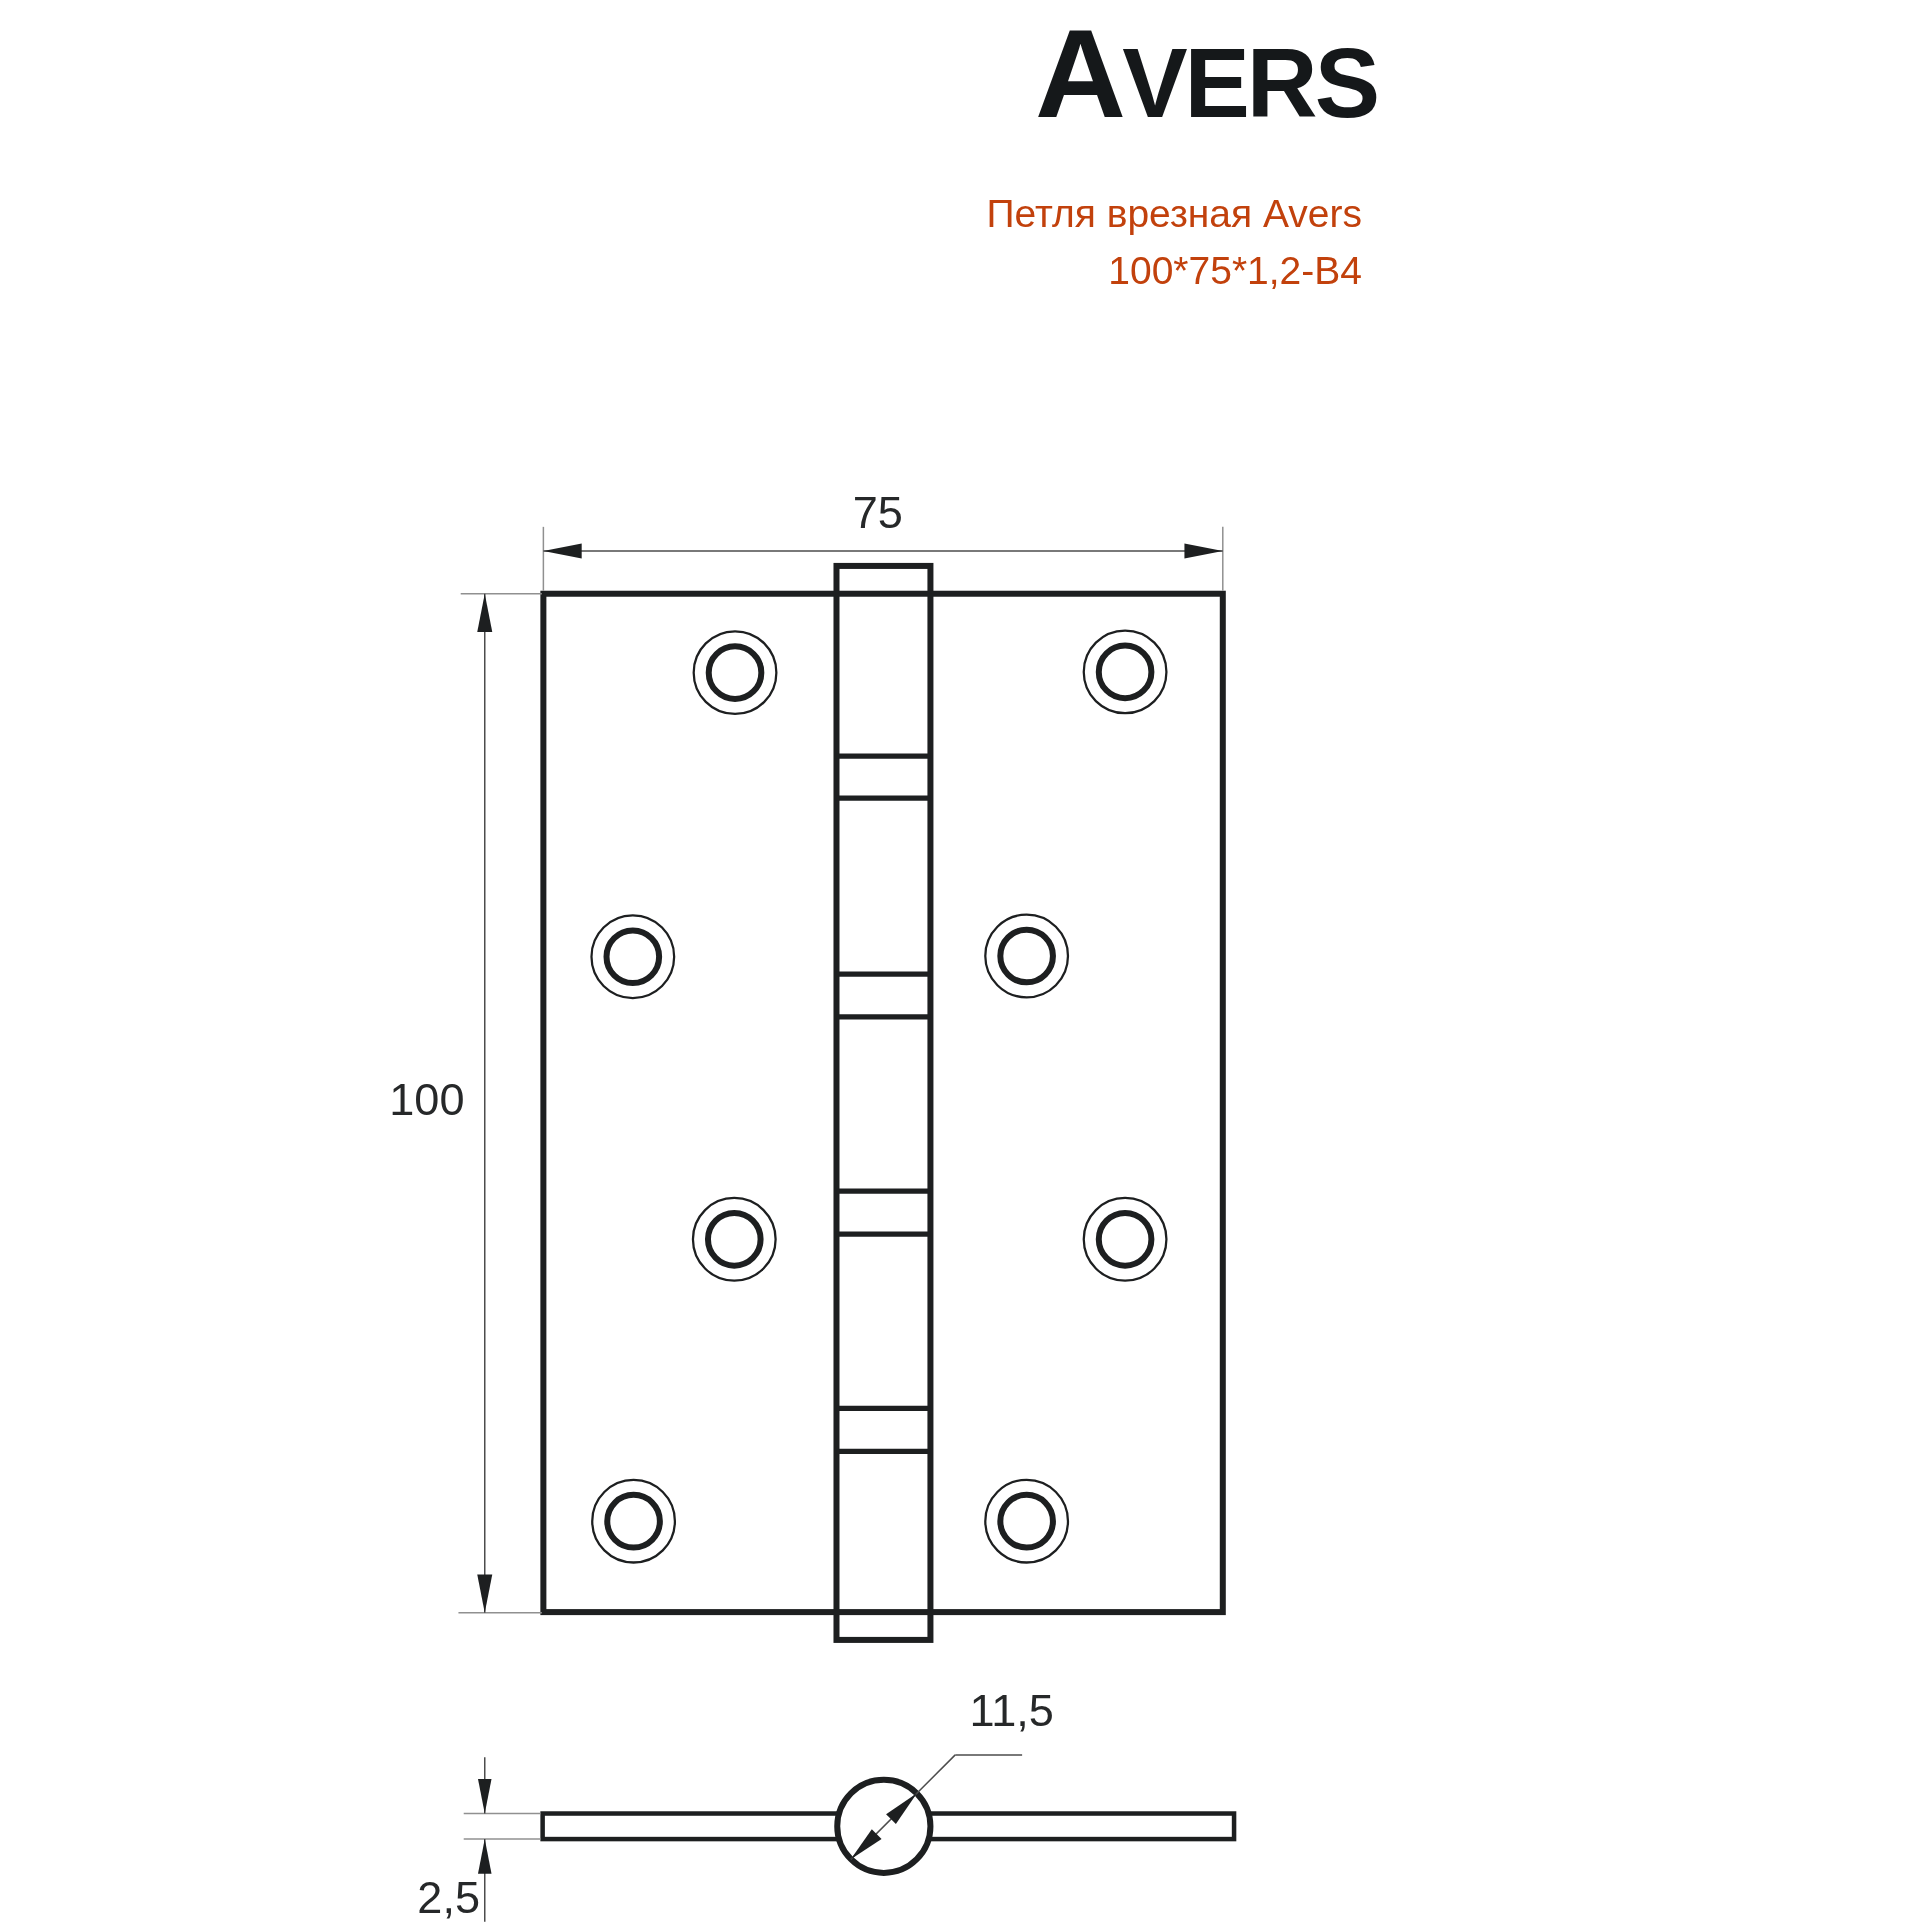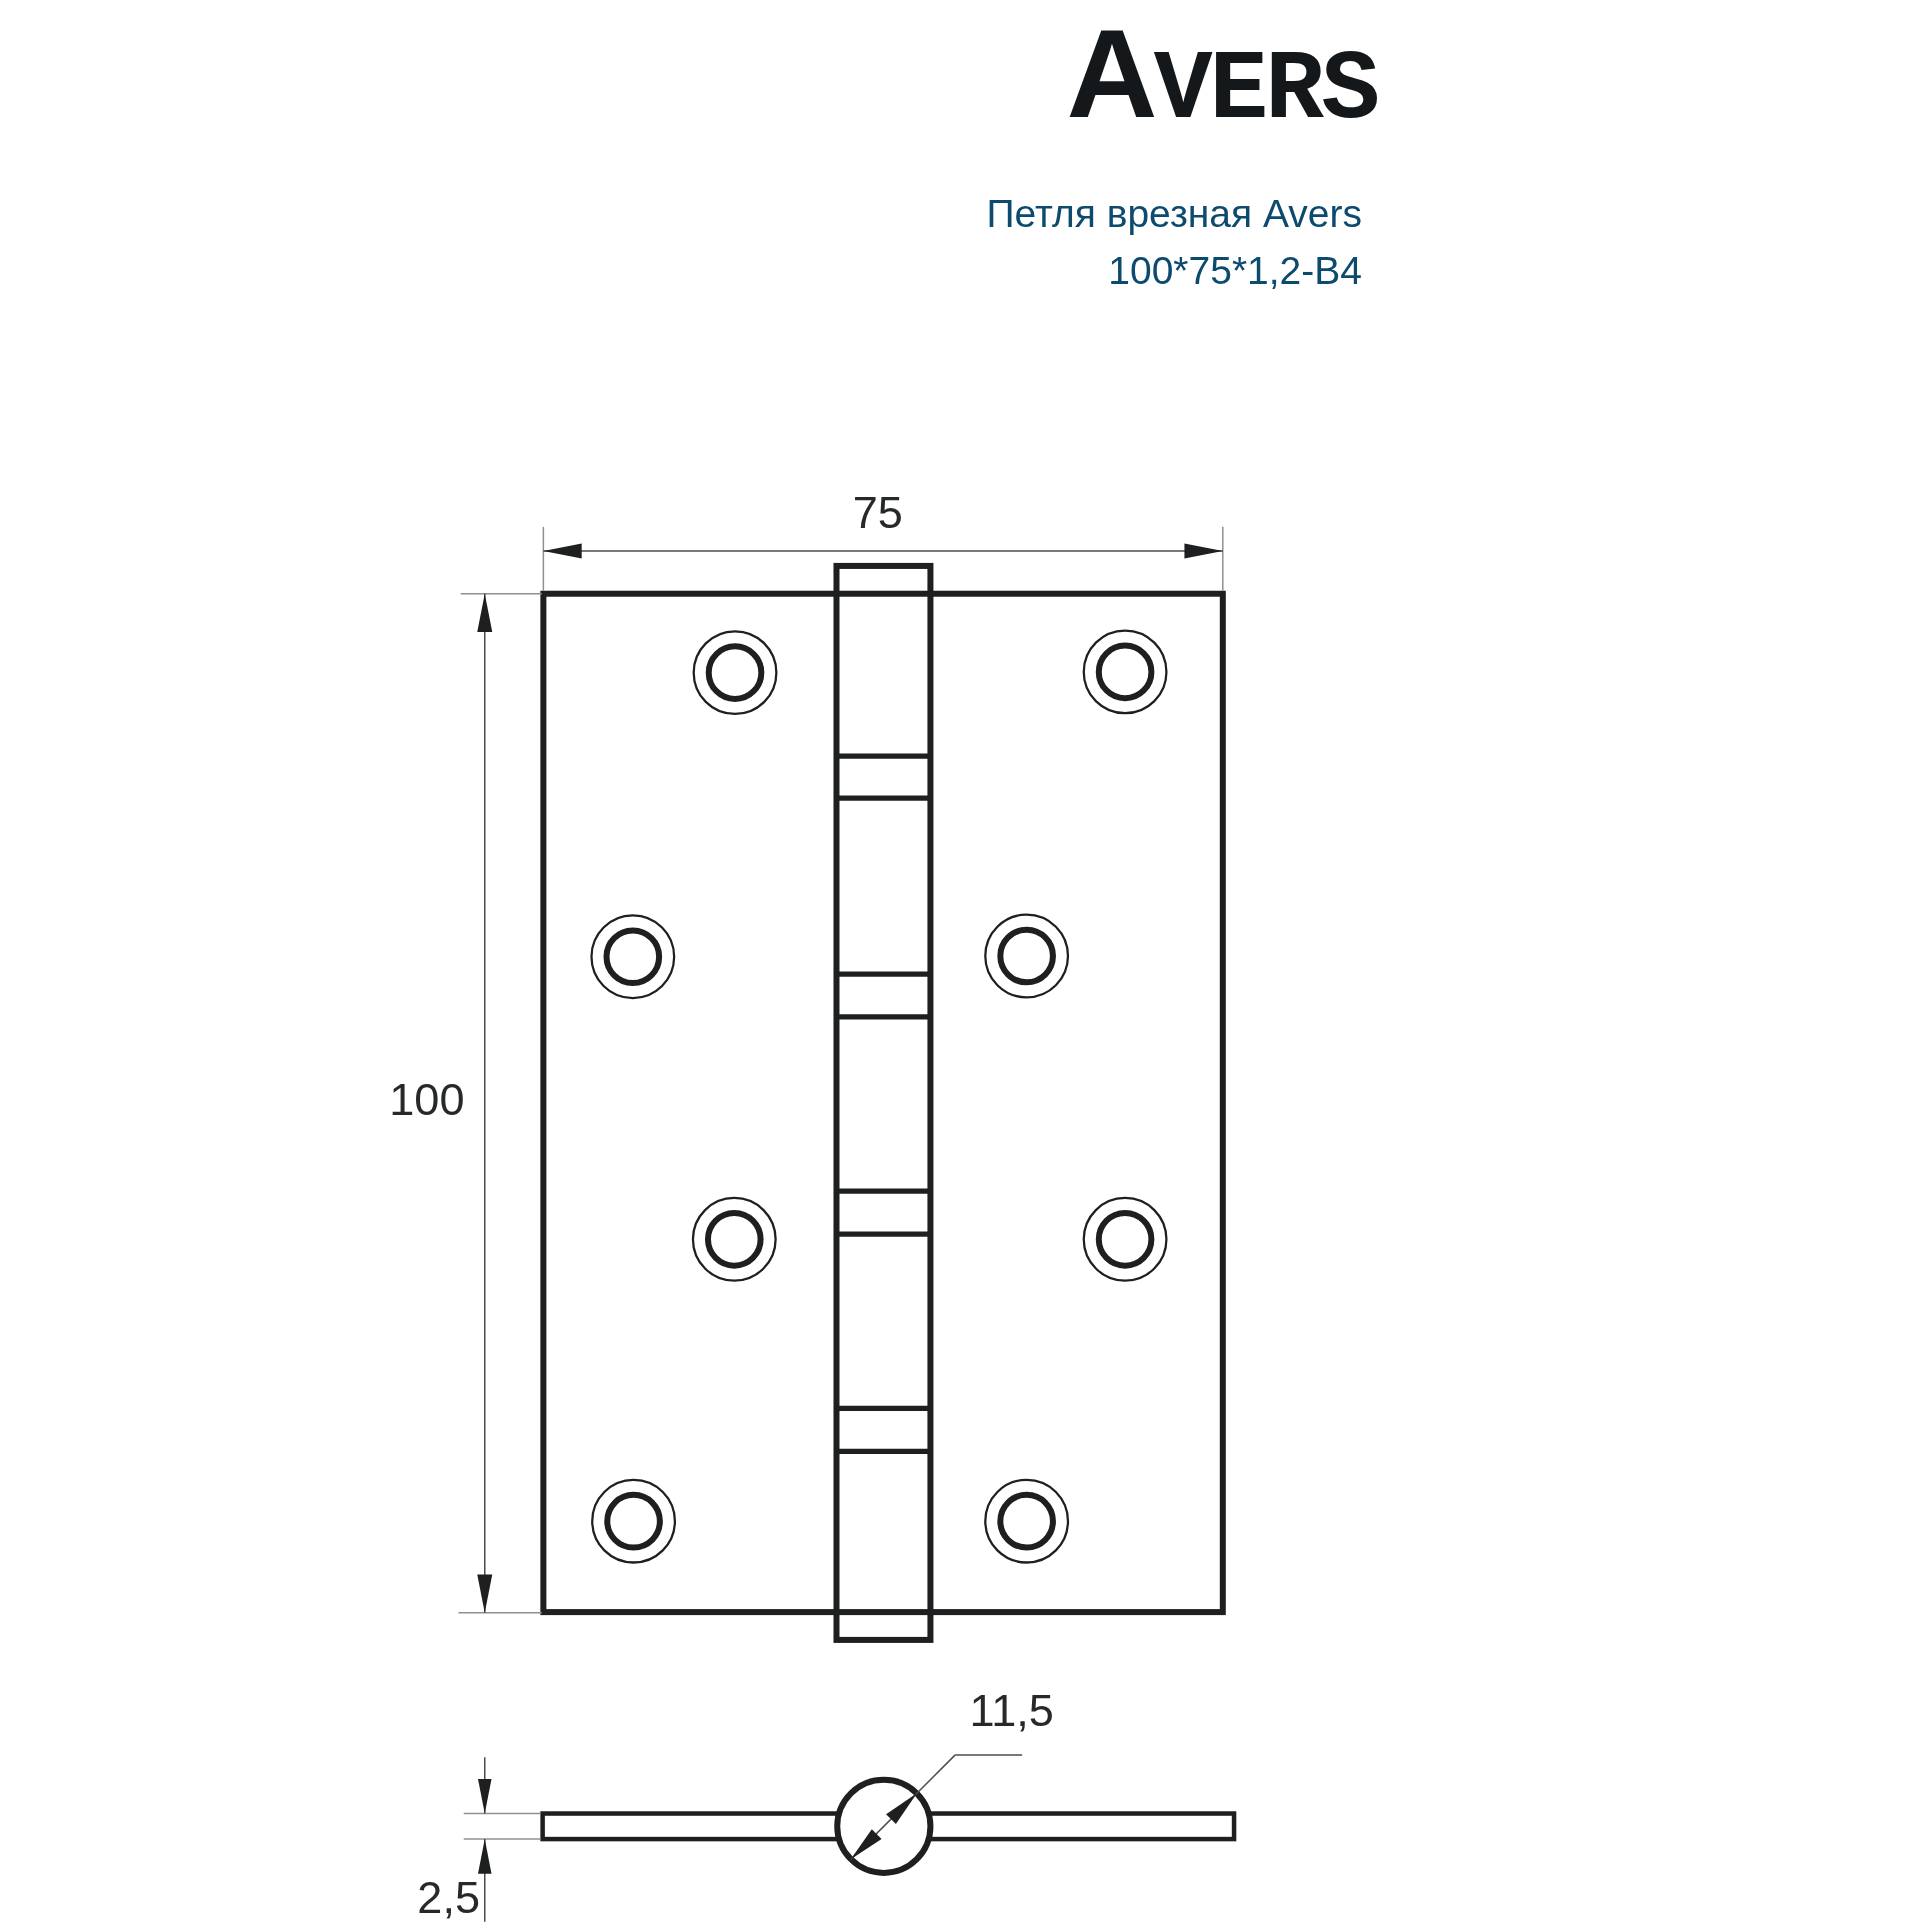--- a/index.html
+++ b/index.html
@@ -6,24 +6,24 @@
   body{
     width:1924px;height:1924px;background:#ffffff;position:relative;overflow:hidden;
     font-family:"Liberation Sans", sans-serif;color:#1d1f20;
   }
   .logo{
     position:absolute;right:547px;top:10.5px;
     display:flex;align-items:baseline;letter-spacing:-3.8px;
     font-weight:700;color:#15181a;white-space:nowrap;
   }
   .logo .logo-a{font-size:126px;line-height:1;}
-  .logo .logo-rest{font-size:98px;line-height:1;letter-spacing:-3px;font-family:Liberation Mono, monospace;}
+  .logo .logo-rest{font-size:98px;line-height:1;letter-spacing:-3px;}
   .subtitle{
     position:absolute;right:562px;top:185px;text-align:right;
-    font-size:39px;line-height:57px;color:#0c4a6e;white-space:nowrap;
+    font-size:39px;line-height:57px;color:#c2410c;white-space:nowrap;
   }
   svg text{
     font-family:"Liberation Sans", sans-serif;
     fill:#262829;
   }
   .dim-label{font-size:60px;}
 </style>
 </head>
 <body>
 

